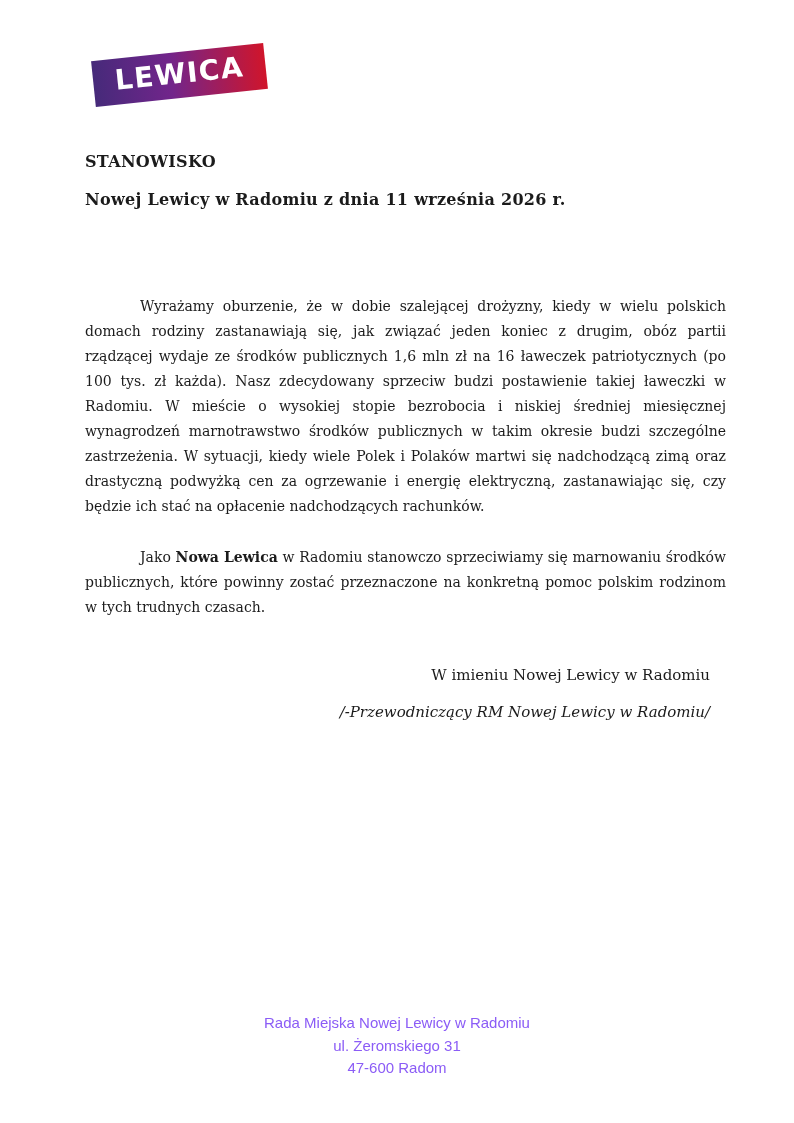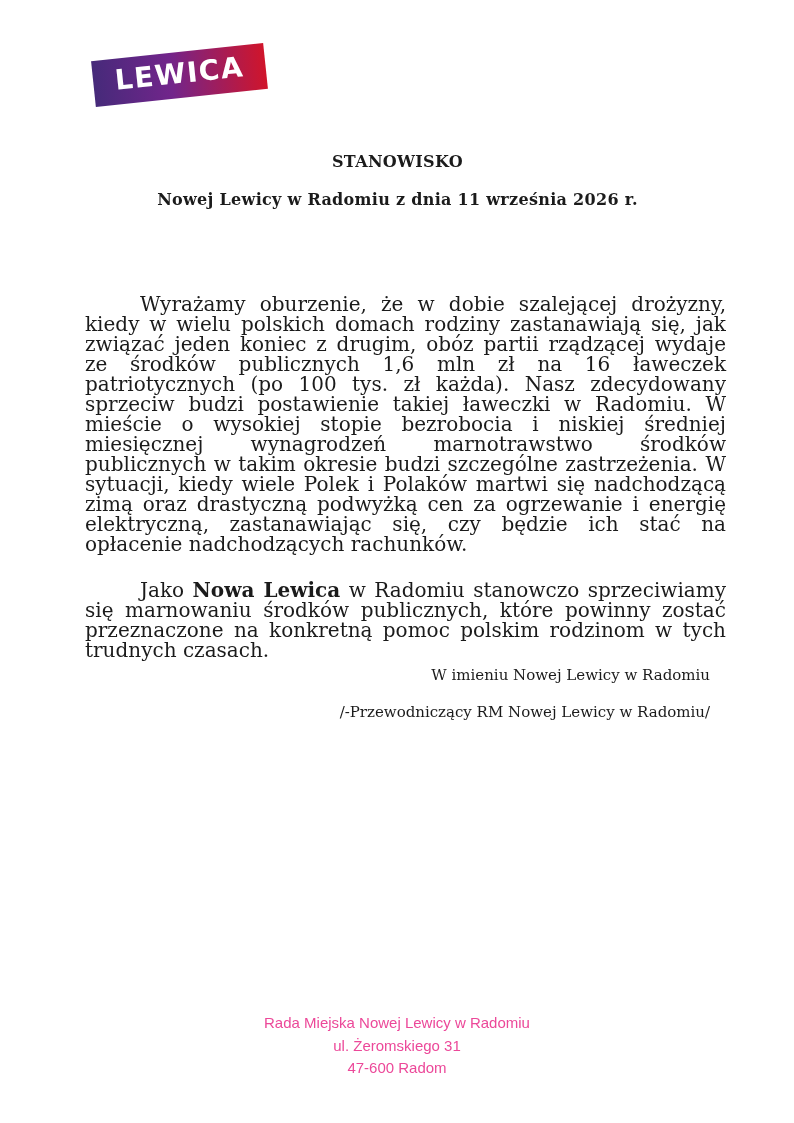--- a/index.html
+++ b/index.html
@@ -41,68 +41,68 @@
     line-height: 1;
     padding-bottom: 2px;
   }
 
   
   .doc-heading {
     position: absolute;
     left: 85px;
     right: 84px;
     top: 143px;
-    text-align: center;
     font-weight: bold;
     font-size: 16px;
     line-height: 38px;
     letter-spacing: 0.3px;
   }
 
   
   .doc-body {
     position: absolute;
     left: 85px;
     right: 68px;
     top: 294px;
-    font-size: 20px;
-    line-height: 20px;
+    font-size: 14px;
+    line-height: 25px;
     text-align: justify;
   }
   .doc-body p {
     margin: 0;
     text-indent: 55px;
   }
   .doc-body p + p {
     margin-top: 26px;
   }
 
   
   .signature {
     position: absolute;
     right: 84px;
     top: 657px;
     text-align: right;
     font-size: 15px;
     line-height: 37px;
   }
   .signature .role {
+    font-style: italic;
   }
 
   
   .doc-footer {
     position: absolute;
     left: 0;
     right: 0;
     top: 1012px;
     text-align: center;
     font-family: "Liberation Sans", sans-serif;
     font-size: 15px;
     line-height: 22.5px;
-    color: #ec4899;
+    color: #8b5cf6;
   }
 </style>
 </head>
 <body>
 
 <div class="page">
 
   <div class="logo-banner">
     <span class="logo-text">LEWICA</span>
   </div>

